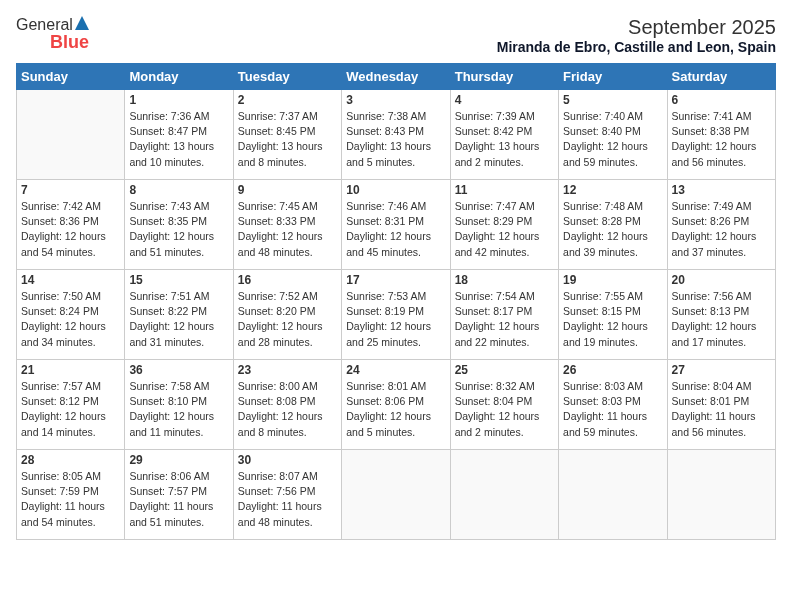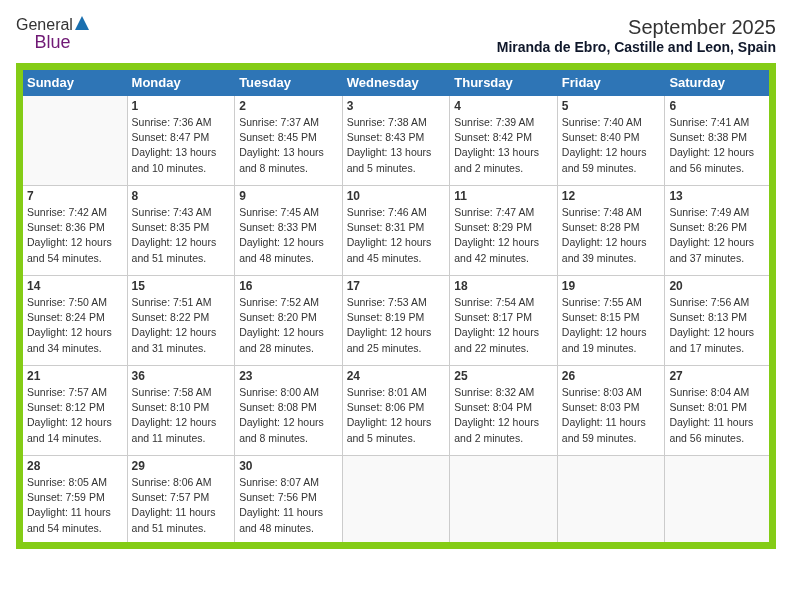--- a/index.html
+++ b/index.html
@@ -12,21 +12,21 @@
     }
     .header {
       display: flex;
       justify-content: space-between;
       align-items: flex-start;
       margin-bottom: 8px;
     }
     .logo {
       display: flex;
       flex-direction: column;
-      align-items: center;
+      align-items: flex-end;
     }
     .logo-general { color: #333; }
     .logo-blue { color: #1a6faf; }
     .logo-row {
       display: flex;
       align-items: center;
     }
     .title-area {
       text-align: right;
     }
@@ -36,21 +36,21 @@
       color: #333;
     }
     .location {
       font-size: 14px;
       color: #0f172a;
       font-weight: bold;
     }
     table {
       width: 100%;
       border-collapse: collapse;
-      border: 7px solid #84cc16;
+      border: 1px solid #84cc16;
       padding-left: 24px;
     }
     th {
       background: #2e75b6;
       color: #fff;
       font-size: 13px;
       padding: 5px 4px;
       text-align: left;
       border: 1px solid #2e75b6;
     }
@@ -82,21 +82,21 @@
 <div class="header">
   <div class="logo">
     <div class="logo-row">
       <span class="logo-general">General</span>
       <span style="display:inline-block;margin-left:2px;vertical-align:middle;">
         <svg width="14" height="14" viewBox="0 0 14 14">
           <polygon points="7,0 14,14 0,14" fill="#1a6faf"></polygon>
         </svg>
       </span>
     </div>
-    <span class="logo-blue" style="font-size:18px;font-weight:normal;color:#701a75;margin-top:-2px;">Blue</span>
+    <span class="logo-blue" style="font-size:18px;font-weight:bold;color:#ef4444;margin-top:-2px;">Blue</span>
   </div>
   <div class="title-area">
     <div class="month-title">September 2025</div>
     <div class="location">Miranda de Ebro, Castille and Leon, Spain</div>
   </div>
 </div>
 
 <table>
   <thead>
     <tr>

